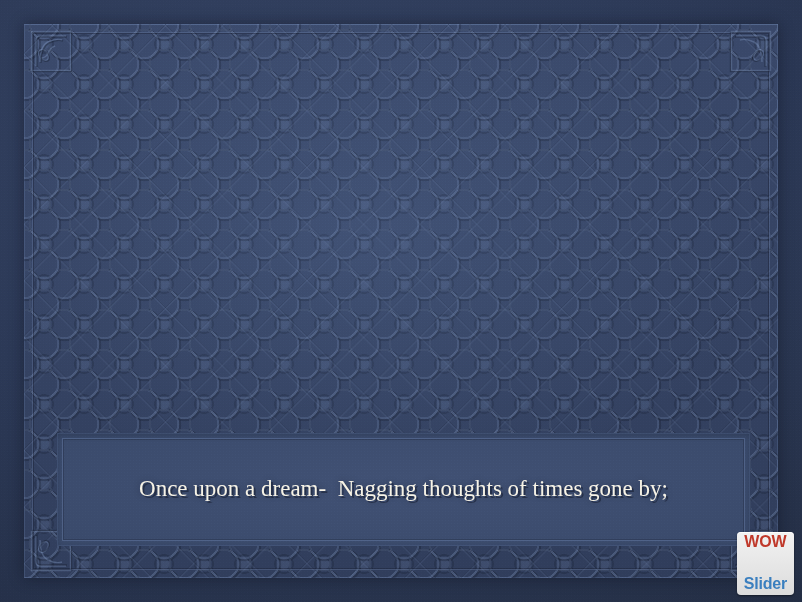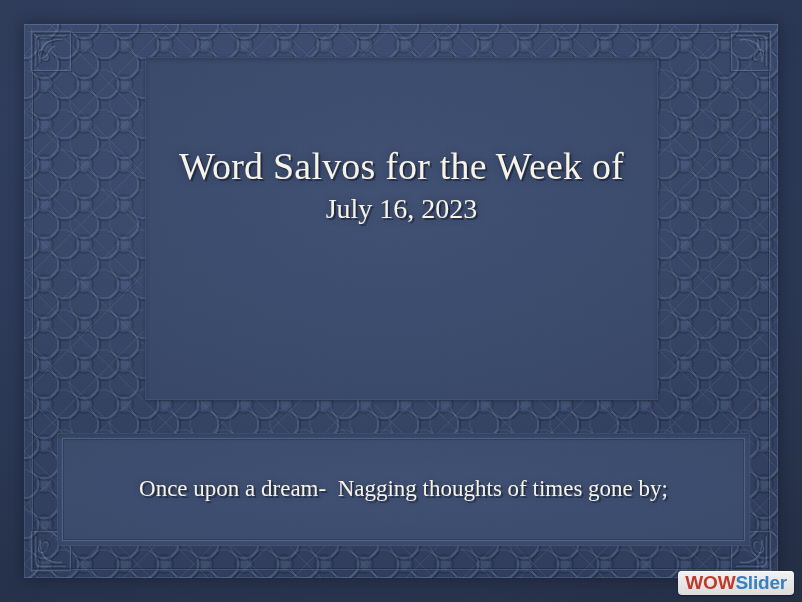--- a/index.html
+++ b/index.html
@@ -218,26 +218,27 @@
     right: 8px;
     bottom: 7px;
     display: inline-flex;
     align-items: center;
     padding: 2px 7px 3px 7px;
     border-radius: 4px;
     background: linear-gradient(180deg, #f2f2f2 0%, #dcdcdc 100%);
     box-shadow: 0 1px 2px rgba(0,0,0,.45), inset 0 1px 0 rgba(255,255,255,.8);
     font-family: "Liberation Sans", "DejaVu Sans", sans-serif;
     font-weight: bold;
-    font-size: 19px;
+    font-size: 16px;
     line-height: 1;
     letter-spacing: -.2px;
+    flex-direction: column;
   }
   .wm-wow    { color: #c0392b; }
-  .wm-slider { color: #3a7fbf; }
+  .wm-slider { color: #3a7fbf; margin-top: 26px; }
 </style>
 </head>
 <body>
 
 <div id="slide">
 
   <div class="outer-bg"></div>
 
   <div class="frame-band">
     <div class="lattice"></div>
@@ -302,26 +303,20 @@
         <ellipse cx="15.5" cy="27" rx="4" ry="6" transform="rotate(-38 15.5 27)"></ellipse>
       </g>
       <g fill="none" stroke="rgba(12,18,32,.32)" stroke-width="1.4" transform="translate(1,1)">
         <rect x="3.5" y="3.5" width="39" height="39"></rect>
         <path d="M8 38 L8 12 Q8 8 12 8 L38 8"></path>
         <ellipse cx="15.5" cy="27" rx="4" ry="6" transform="rotate(-38 15.5 27)"></ellipse>
       </g>
     </svg>
   </div>
 
-  <div class="center-panel">
-    <div class="center-inner">
-      <div class="title-main">Word Salvos for the Week of</div>
-      <div class="title-sub">July 16, 2023</div>
-    </div>
-  </div>
 
   <div class="caption-panel">
     <div class="caption-rule"></div>
     <div class="caption-inner">
       <div class="caption-line">Once upon a dream-  Nagging thoughts of times gone by;</div>
     </div>
   </div>
 
   <div class="noise"></div>
 

